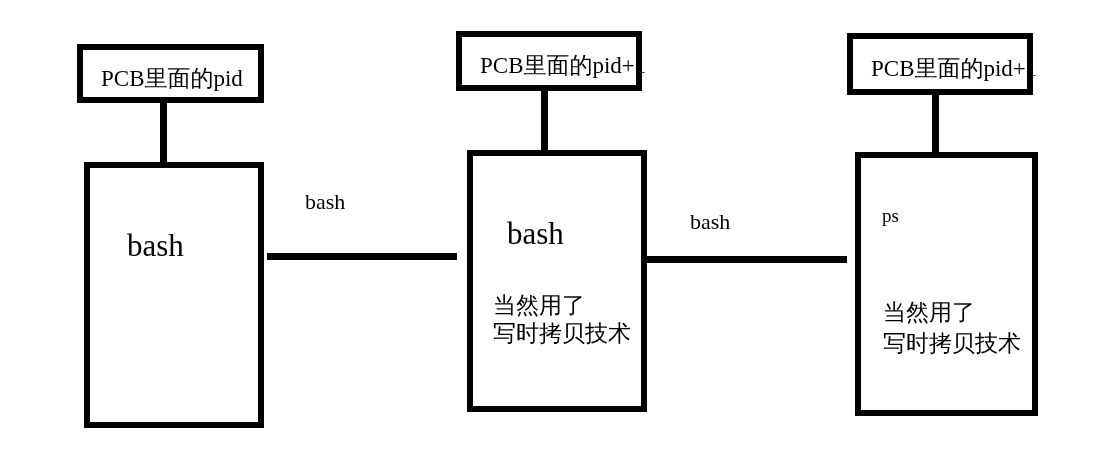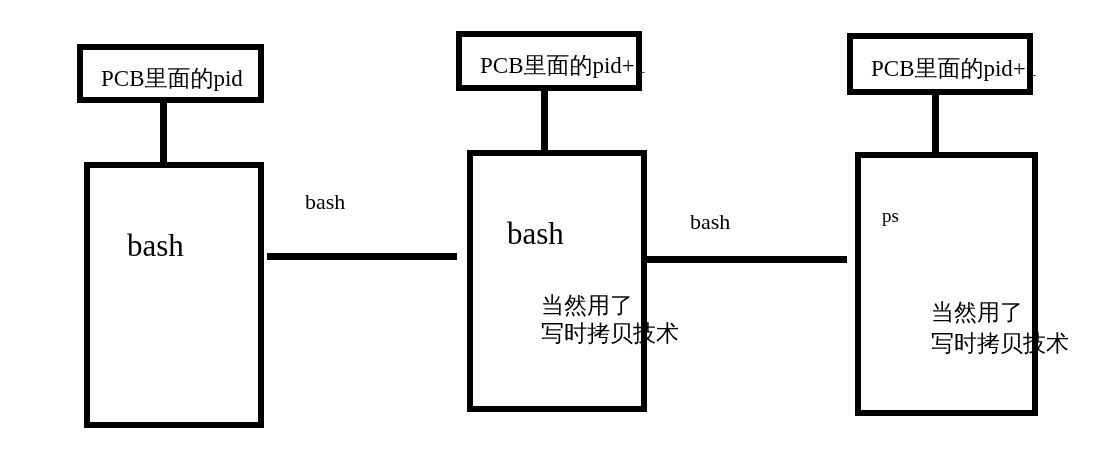--- a/index.html
+++ b/index.html
@@ -33,21 +33,20 @@
   .proc-box { }
   .proc-name {
     position: absolute;
     white-space: nowrap;
     line-height: 1;
   }
   .note-block {
     position: absolute;
     font-size: 23px;
     white-space: nowrap;
-    margin-left: 48px;
   }
   .note-line { display: block; }
   .vline, .hline {
     position: absolute;
     background: #000000;
   }
   .edge-label {
     position: absolute;
     font-size: 22px;
     line-height: 1;

